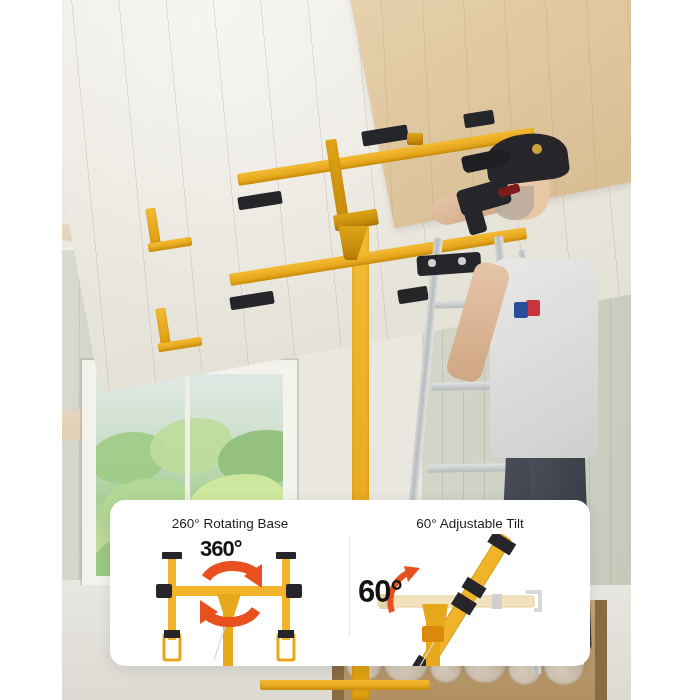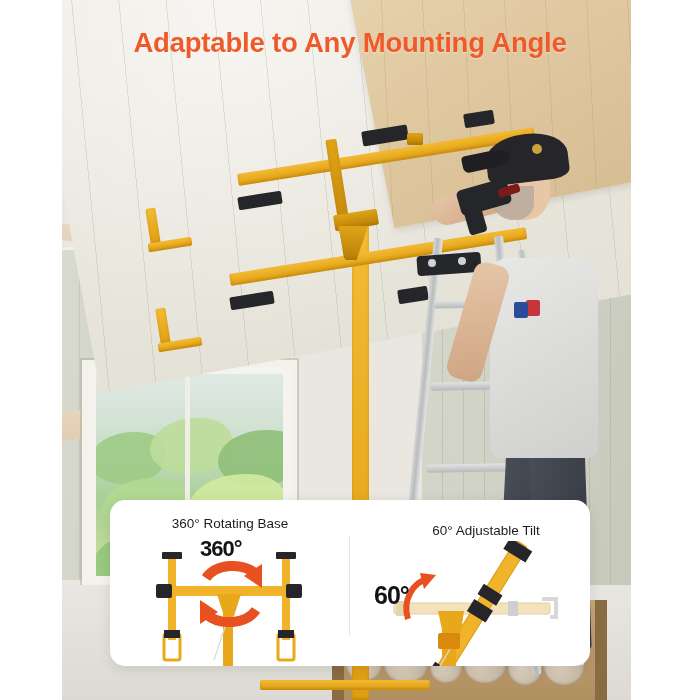--- a/index.html
+++ b/index.html
@@ -100,29 +100,29 @@
   .headline{position:absolute;left:0;top:26px;width:700px;text-align:center;
     color:#ef5a2b;font-weight:700;font-size:27.5px;line-height:33px;letter-spacing:-.2px;
     text-shadow:0 1px 2px rgba(255,255,255,.45);}
   .headline div{white-space:nowrap;}
 
   
   .card{position:absolute;left:110px;top:500px;width:480px;height:166px;background:#fff;
     border-radius:15px;box-shadow:0 3px 14px rgba(0,0,0,.10);overflow:hidden;}
   .card-col{position:absolute;top:0;width:240px;height:166px;}
   .card-col.left{left:0;}
-  .card-col.right{left:256px;margin-top:7px;}
+  .card-col.right{left:240px;}
   .card-title{position:absolute;top:16px;left:0;width:240px;text-align:center;
     font-size:13.5px;color:#1d1d1f;font-weight:400;}
   .divider{position:absolute;left:239px;top:36px;width:1px;height:100px;background:#e6e6e6;}
   .dia{position:absolute;left:0;top:34px;width:240px;height:132px;}
 
   .big-num{position:absolute;font-weight:700;color:#131316;letter-spacing:-1px;}
   .deg360{font-size:22px;left:90px;top:2px;}
-  .deg60{font-size:25px;left:8px;top:40px;}
+  .deg60{font-size:31px;left:8px;top:40px;}
 
   svg{display:block;}
 </style>
 </head>
 <body>
 
 <div class="stage">
 
   <div class="photo">
 
@@ -249,27 +249,26 @@
         <div class="logo-chip red" style="top:0;"></div>
         <div class="logo-chip" style="left:0;top:2px;"></div>
       </div>
       <div class="blk" style="left:396px;top:184px;width:52px;height:26px;border-radius:5px;transform:rotate(-16deg);"></div>
       <div class="blk" style="left:404px;top:204px;width:18px;height:30px;border-radius:4px;transform:rotate(-16deg);"></div>
       <div style="position:absolute;left:436px;top:186px;width:22px;height:9px;background:#7a1a1a;border-radius:3px;transform:rotate(-16deg);"></div>
     </div>
   </div>
 
   <div class="headline">
-    <div>Adaptable to Any Mounting Angle</div>
   </div>
 
   <div class="card">
 
     <div class="card-col left">
-      <div class="card-title">360° Rotating Base</div>
+      <div class="card-title">260° Rotating Base</div>
       <div class="dia">
         <div class="big-num deg360">360°</div>
         <svg width="240" height="132" viewBox="0 0 240 132">
 
           <rect x="113" y="56" width="10" height="76" fill="#e7a81c"></rect>
 
           <rect x="48" y="52" width="140" height="10" rx="2" fill="#f0b32a"></rect>
 
           <path d="M107 60 L131 60 L124 82 L114 82 Z" fill="#e7a81c"></path>
 

